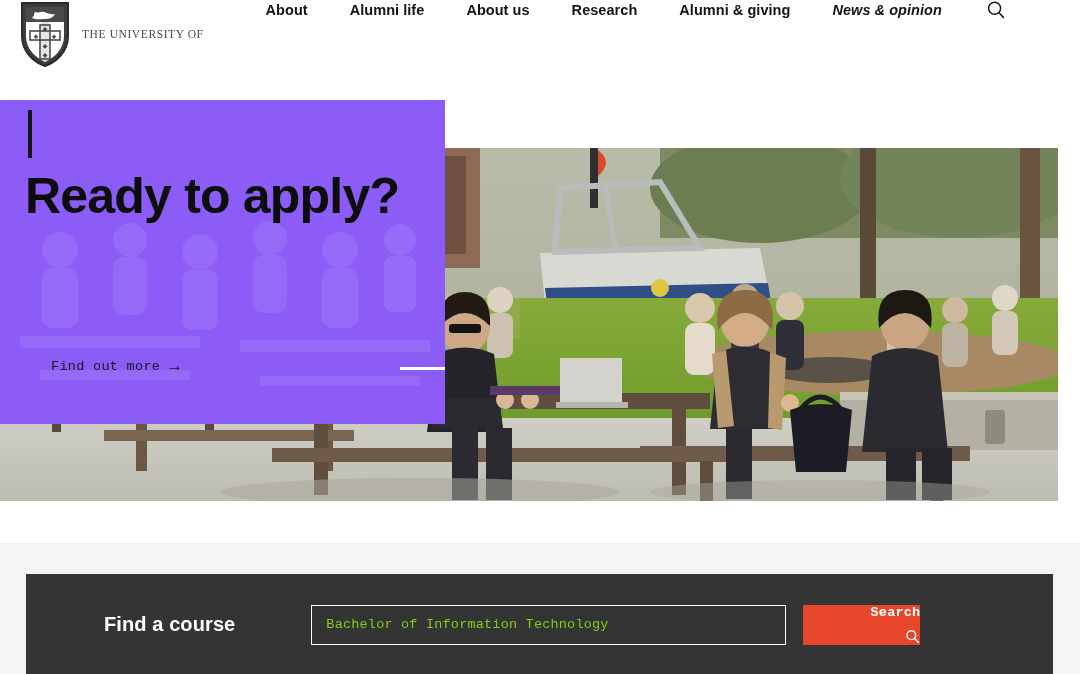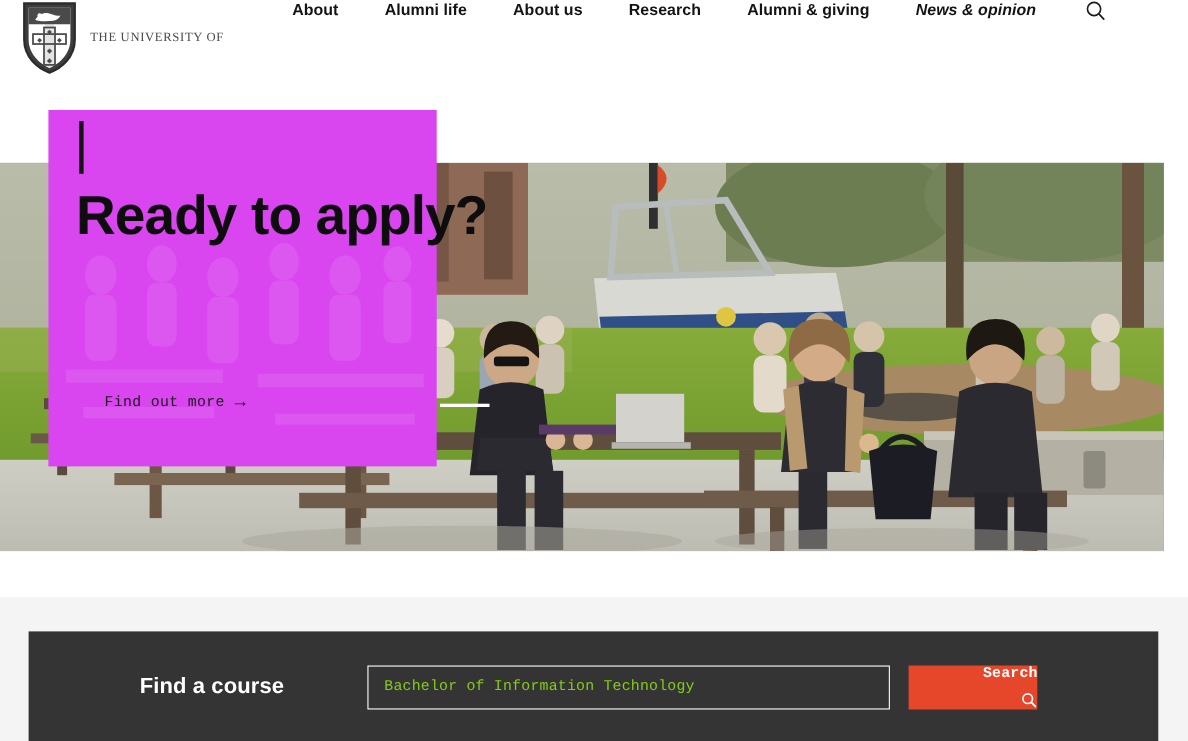--- a/index.html
+++ b/index.html
@@ -64,23 +64,22 @@
     left: 0; top: 53px;
     width: 1058px; height: 353px;
     overflow: hidden;
     background: #9aa08c;
   }
   .hero-photo svg { display: block; width: 100%; height: 100%; }
 
   .hero-panel {
     position: absolute;
     left: 0; top: 5px;
-    width: 353px; height: 324px;
-    background: #d946ef;
-    margin-left: 44px;
+    width: 445px; height: 324px;
+    background: #8b5cf6;
   }
   .hero-panel-ghost {
     position: absolute; inset: 0;
     opacity: 0.085;
     overflow: hidden;
   }
   .hero-panel-ghost svg { display:block; width:100%; height:100%; }
 
   .hero-bar {
     position: absolute;
@@ -125,21 +124,21 @@
   .find-section {
     position: relative;
     width: 1080px; height: 151px;
     background: #f4f4f4;
   }
   .find-bar {
     position: absolute;
     left: 26px; top: 31px;
     width: 1027px; height: 101px;
     background: #343434;
-    display: flex; align-items: center; padding-left: 23px;
+    display: flex; align-items: center;
   }
   .find-label {
     margin-left: 78px;
     font-size: 20px; font-weight: bold;
     color: #ffffff; white-space: nowrap;
     letter-spacing: 0.1px;
   }
   .course-input {
     margin-left: 76px;
     width: 475px; height: 40px;

